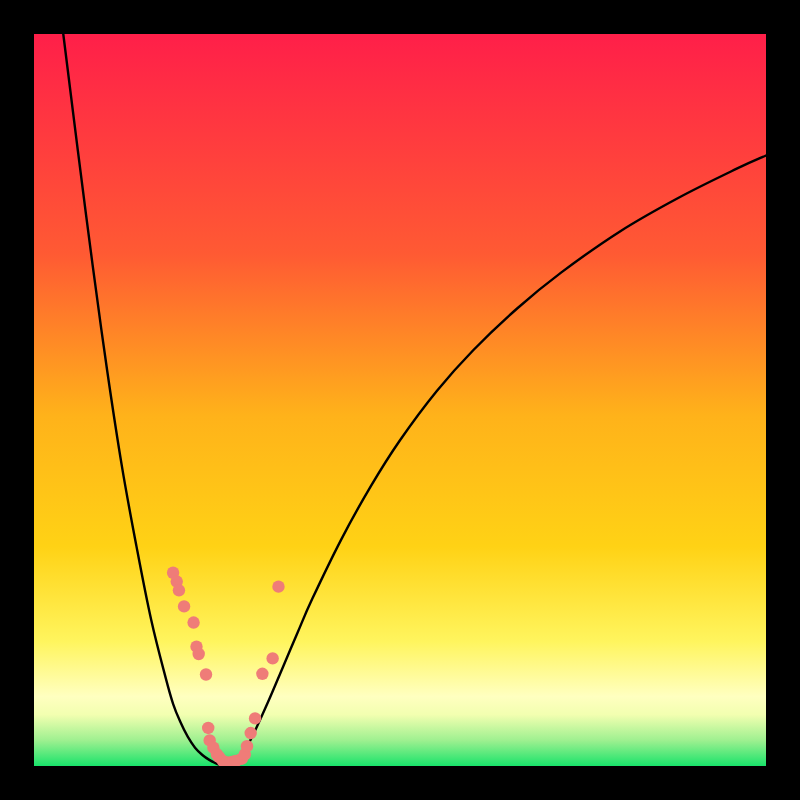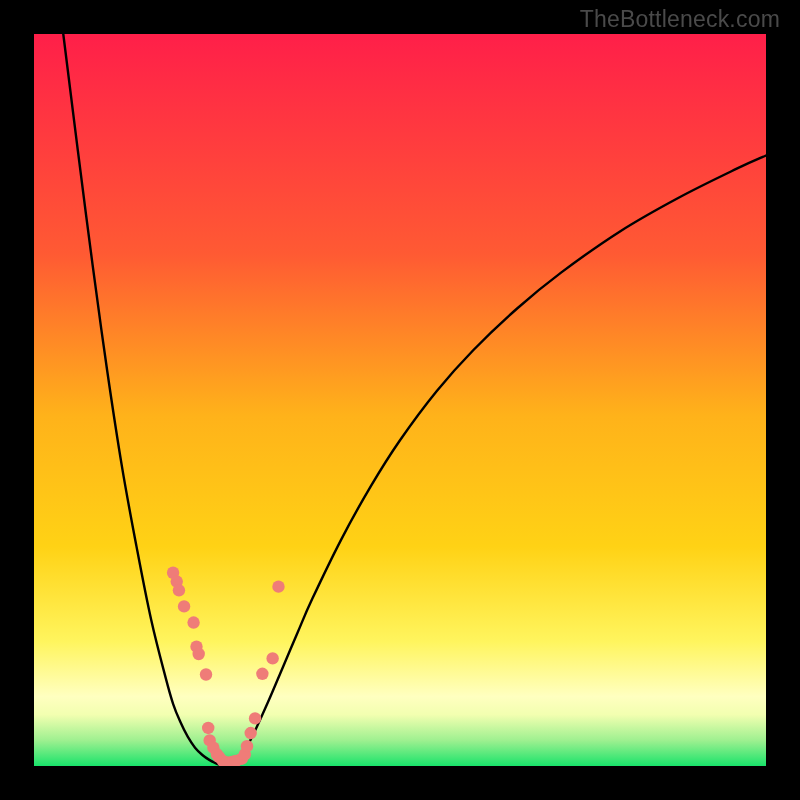--- a/index.html
+++ b/index.html
@@ -5,21 +5,20 @@
 html,body{margin:0;padding:0;width:800px;height:800px;overflow:hidden;background:#000;font-family:Arial,Helvetica,sans-serif}
 .frame{position:absolute;inset:0;background:#000}
 .plot{position:absolute;left:34px;top:34px;width:732px;height:732px}
 .plot svg{display:block}
 .watermark{position:absolute;top:6px;right:20px;color:#4a4a4a;font-size:23px;letter-spacing:.2px;font-weight:400}
 </style>
 </head>
 <body>
 
 <div class="frame">
-  <div class="watermark">TheBottleneck.com</div>
   <div class="plot">
     <svg id="svg" width="732" height="732" viewBox="0 0 732 732">
         <defs>
           <linearGradient id="bg" x1="0" y1="0" x2="0" y2="1">
             <stop offset="0" stop-color="#ff1f49"></stop>
             <stop offset="0.3" stop-color="#ff5a33"></stop>
             <stop offset="0.52" stop-color="#ffb21a"></stop>
             <stop offset="0.7" stop-color="#ffd215"></stop>
             <stop offset="0.83" stop-color="#fff55e"></stop>
             <stop offset="0.905" stop-color="#ffffc0"></stop>

